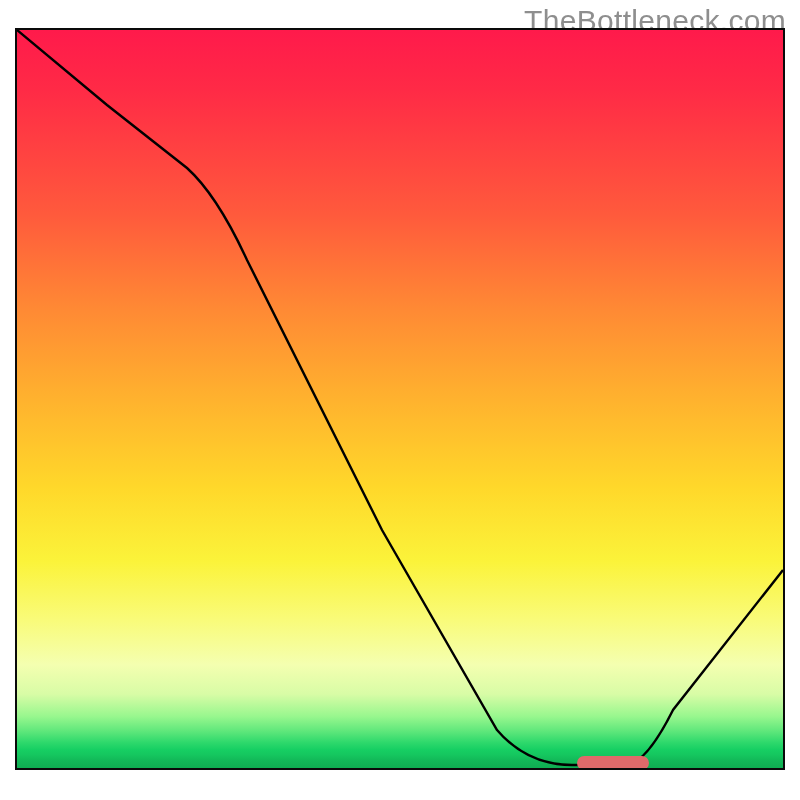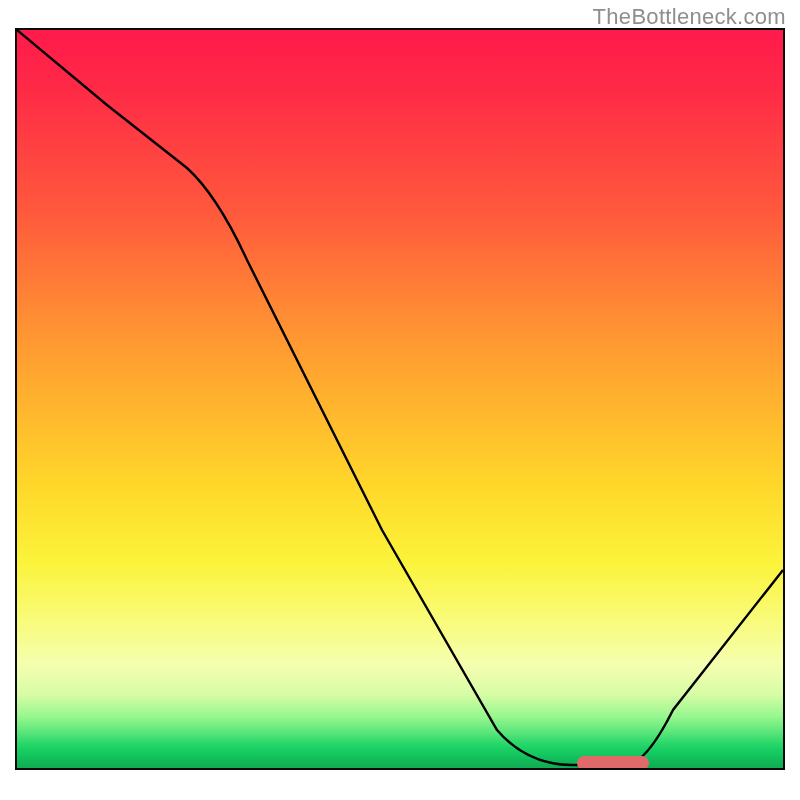--- a/index.html
+++ b/index.html
@@ -60,21 +60,21 @@
   .marker {
     position: absolute;
     background: #e06a6a;
     border-radius: 10px;
   }
   .watermark {
     position: absolute;
     top: 4px;
     right: 14px;
     color: #8e8e8e;
-    font-size: 22px;
+    font-size: 30px;
     letter-spacing: 0.3px;
   }
 </style>
 </head>
 <body>
 
 <div class="wrap">
   <div class="watermark">TheBottleneck.com</div>
 
   <div class="chart-area">

